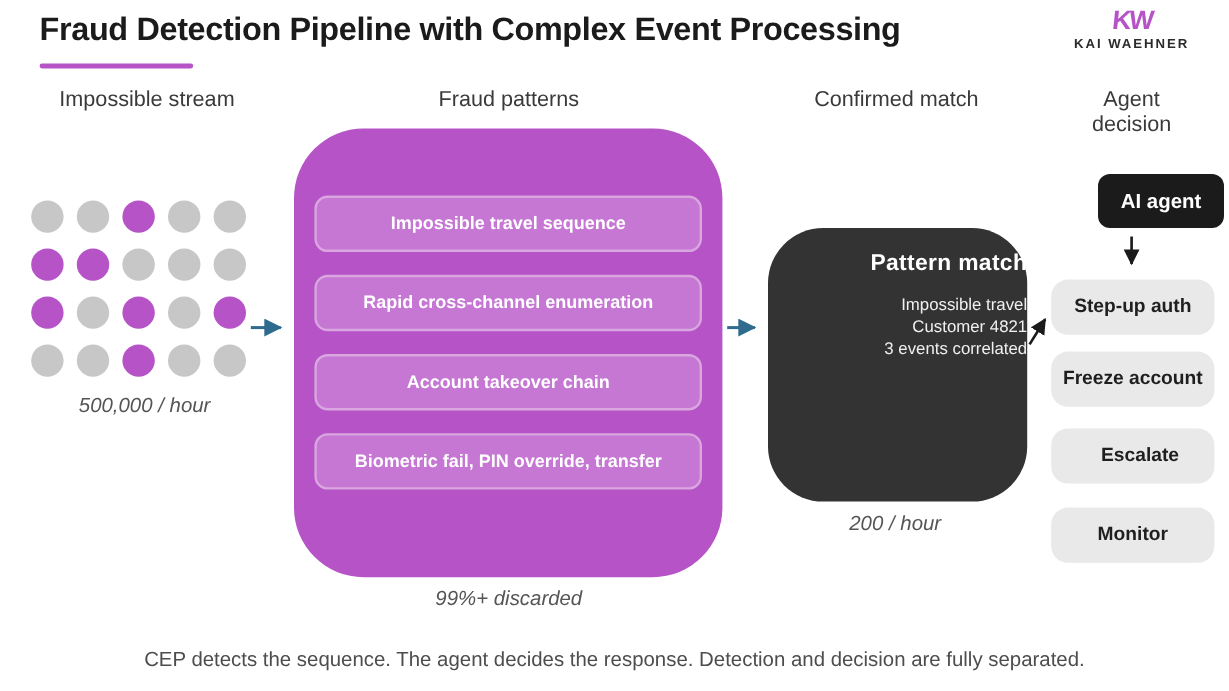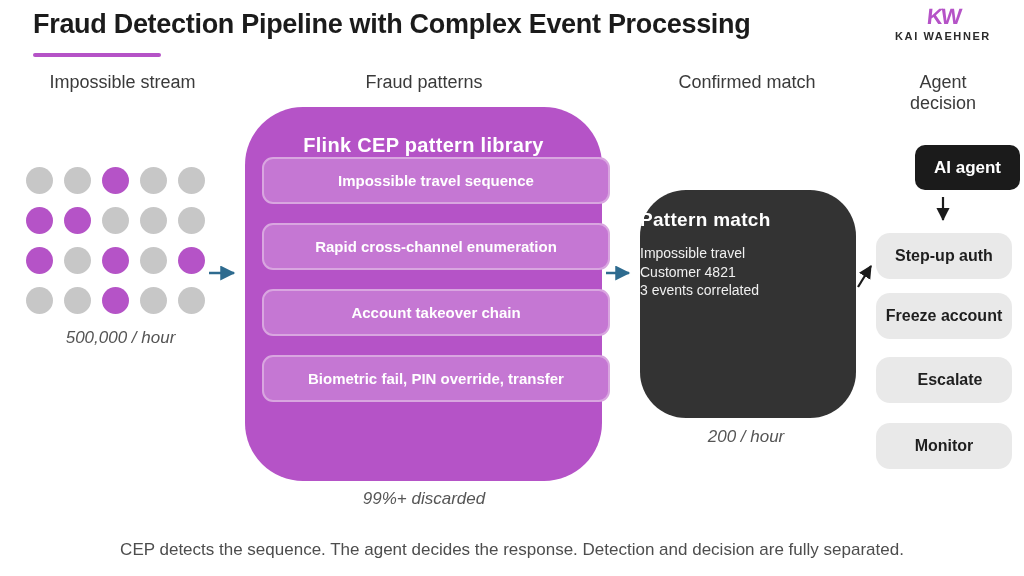--- a/index.html
+++ b/index.html
@@ -73,34 +73,34 @@
   .pattern-library {
     left: 245px; top: 107px; width: 357px; height: 374px;
     background: var(--magenta); border-radius: 58px;
     padding: 27px 17px 0;
   }
   .pattern-library-title {
     font-size: 20px; font-weight: 700; color: #ffffff;
     text-align: center; letter-spacing: 0.3px;
   }
   .pattern-item {
-    width: 348px; height: 47px; margin: 0 auto 19px;
+    width: 323px; height: 47px; margin: 0 auto 19px;
     background: var(--magenta-light);
     border: 2px solid var(--magenta-border);
     border-radius: 11px;
     display: flex; align-items: center; justify-content: center;
     font-size: 15px; font-weight: 700; color: #ffffff;
   }
   .pattern-item:first-of-type { margin-top: 29px; }
 
   
   .pattern-match {
     left: 640px; top: 190px; width: 216px; height: 228px;
     background: var(--dark-box); border-radius: 46px;
-    padding-top: 19px; text-align: left;
+    padding-top: 19px; text-align: right;
   }
   .pattern-match-title {
     font-size: 19px; font-weight: 700; color: #ffffff; letter-spacing: 0.3px;
   }
   .pattern-match-details {
     margin-top: 13px; font-size: 14px; color: #f0f0f0; line-height: 18.5px;
   }
 
   
   .ai-agent {
@@ -161,21 +161,20 @@
     <div class="dot dot-magenta"></div>
     <div class="dot dot-gray"></div>
     <div class="dot dot-gray"></div>
     <div class="dot dot-magenta"></div>
     <div class="dot dot-gray"></div>
     <div class="dot dot-gray"></div>
   </div>
 <div class="abs rate-label rate-1">500,000 / hour</div>
 
 <div class="abs pattern-library">
-  <div class="pattern-library-title">Flink CEP pattern library</div>
   <div class="pattern-item">Impossible travel sequence</div>
   <div class="pattern-item">Rapid cross-channel enumeration</div>
   <div class="pattern-item">Account takeover chain</div>
   <div class="pattern-item">Biometric fail, PIN override, transfer</div>
 </div>
 <div class="abs rate-label discard-label">99%+ discarded</div>
 
 <div class="abs pattern-match">
   <div class="pattern-match-title">Pattern match</div>
   <div class="pattern-match-details">

